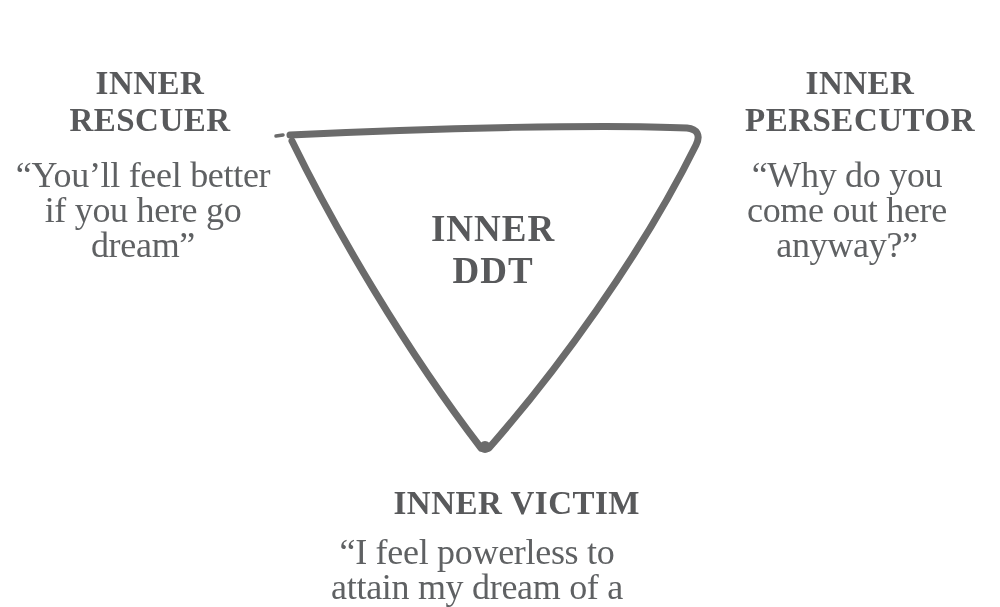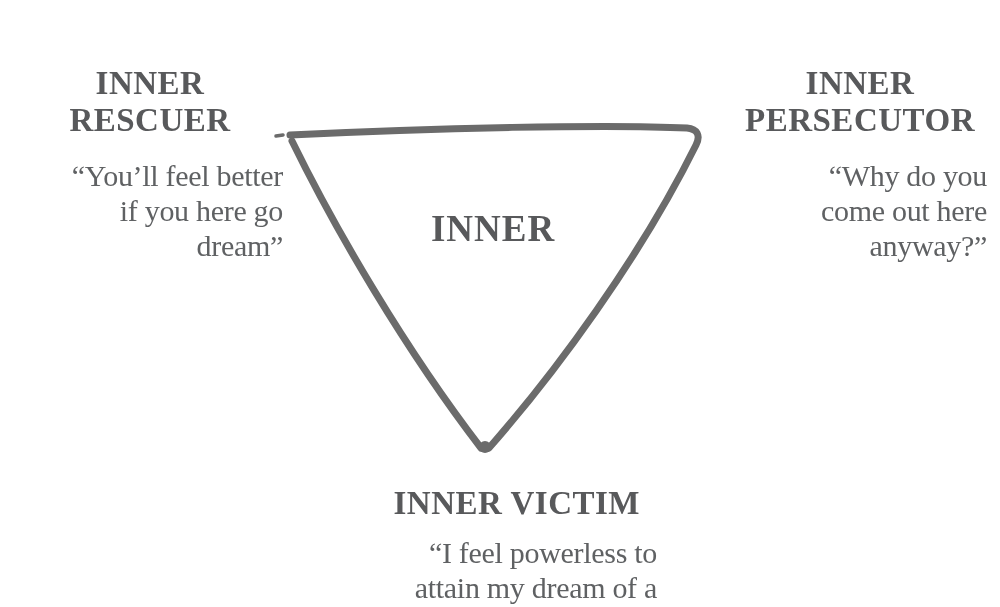--- a/index.html
+++ b/index.html
@@ -30,23 +30,23 @@
     position: absolute;
     text-align: center;
     font-weight: 700;
     font-size: 33px;
     line-height: 37px;
     letter-spacing: 0.5px;
     color: var(--heading-color, #58595b);
   }
   .quote {
     position: absolute;
-    text-align: right;
+    text-align: center;
     font-weight: 400;
-    font-size: 30px;
+    font-size: 36px;
     line-height: 35px;
     letter-spacing: -0.3px;
     color: var(--quote-color, #5f6163);
   }
   .center-label {
     position: absolute;
     text-align: center;
     font-weight: 700;
     font-size: 37px;
     line-height: 42px;
@@ -92,20 +92,21 @@
   </div>
 
   <div class="quote pos-persecutor-quote">
     <span class="line">“Why do you</span>
     <span class="line">come out here</span>
     <span class="line">anyway?”</span>
   </div>
 
   <div class="center-label pos-center-label">
     <span class="line">INNER</span>
+    <span class="line">DDT</span>
   </div>
 
   <div class="heading pos-victim-heading">
     <span class="line">INNER VICTIM</span>
   </div>
 
   <div class="quote pos-victim-quote">
     <span class="line">“I feel powerless to</span>
     <span class="line">attain my dream of a</span>
   </div>

